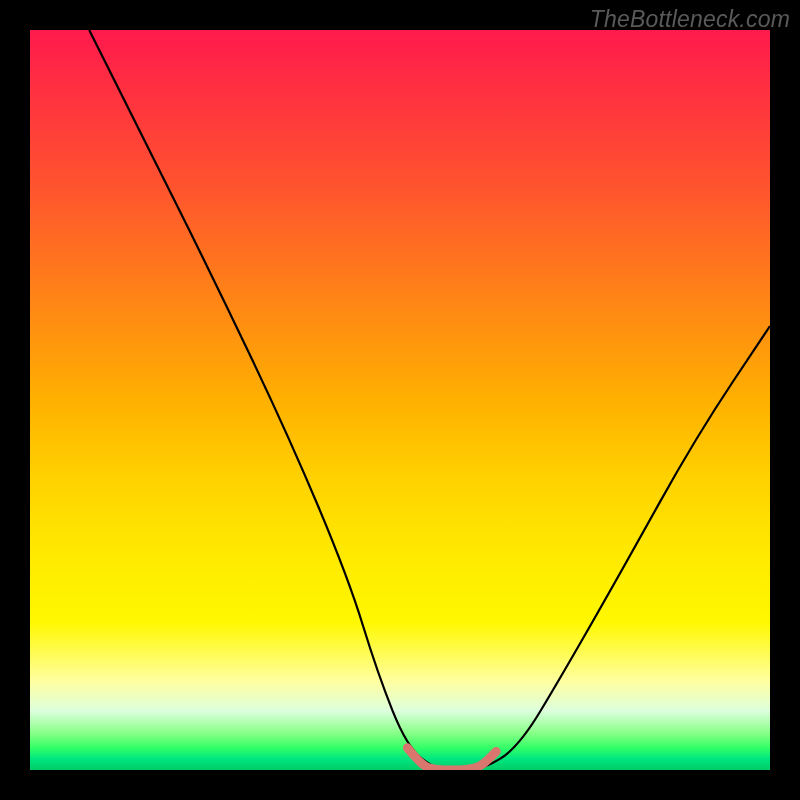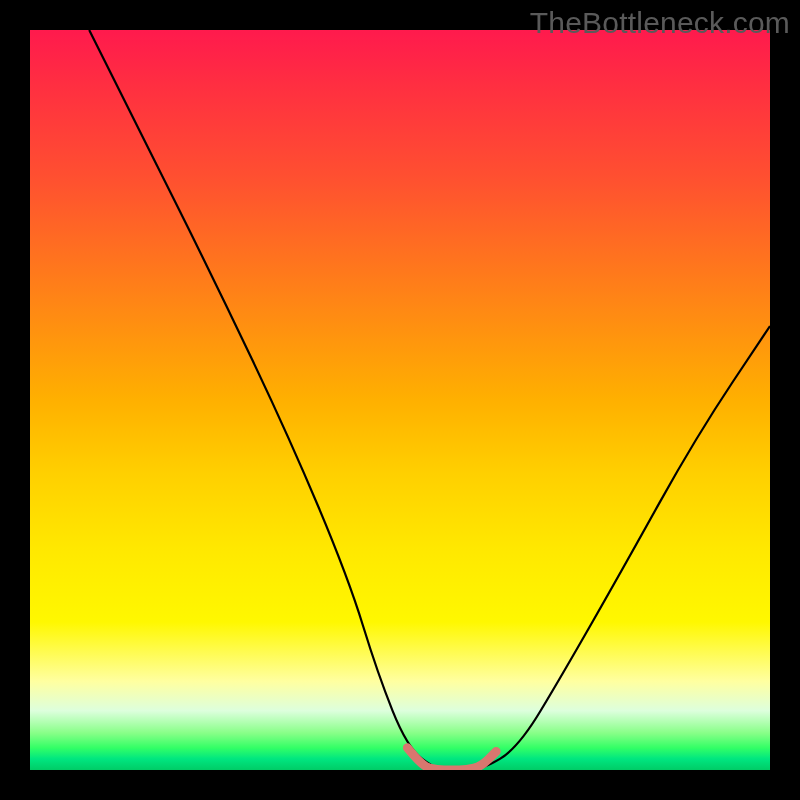--- a/index.html
+++ b/index.html
@@ -27,23 +27,24 @@
       #33ff66 97%,
       #00e680 98.5%,
       #00cc66 100%
     );
   }
   .watermark {
     position: absolute;
     top: 6px;
     right: 10px;
     color: #5a5a5a;
-    font-size: 30px;
+    font-size: 23px;
     font-family: Arial, sans-serif;
     letter-spacing: 0.2px;
+    font-style: italic;
   }
   svg.curve {
     position: absolute;
     left: 0; top: 0;
     width: 740px; height: 740px;
   }
 </style>
 </head>
 <body>
 

